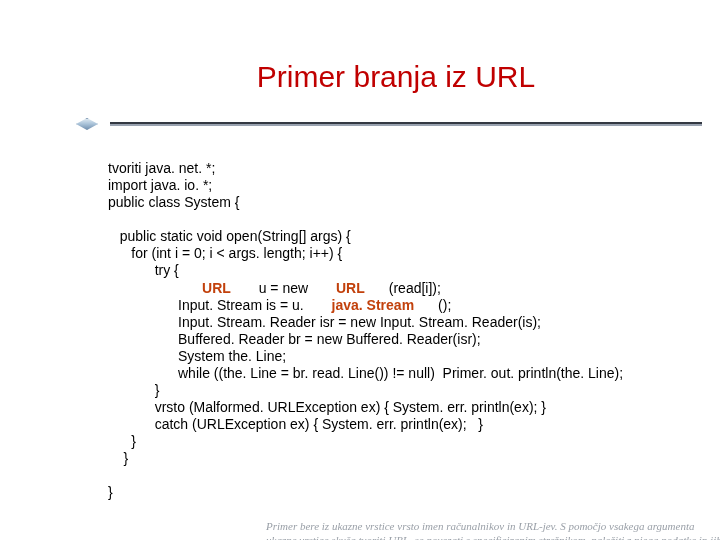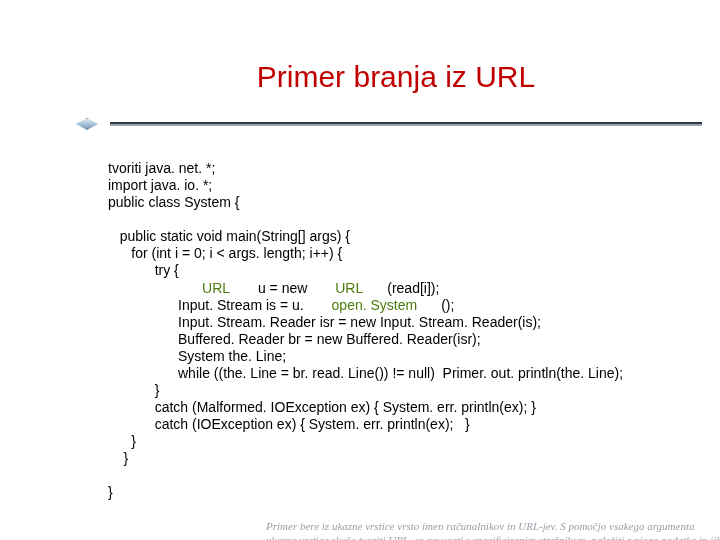--- a/index.html
+++ b/index.html
@@ -46,21 +46,21 @@
     border-bottom: 2px solid #99a2b0;
     margin-left: 0;
   }
   .code {
     padding-left: 48px;
     font-size: 14px;
     line-height: 1.22;
     color: #000;
     white-space: pre;
   }
-  .code .kw { color: #4d7c0f; }
+  .code .kw { color: #c2410c; font-weight: bold; }
   .note-block {
     position: absolute;
     left: 230px;
     top: 484px;
     width: 460px;
     font-size: 11px;
     line-height: 1.25;
     color: #9aa0a8;
     font-style: italic;
     font-family: Liberation Serif, serif;
@@ -74,31 +74,31 @@
 
   <div class="divider-row">
     <div class="diamond"></div>
     <div class="hr"></div>
   </div>
 
   <div class="code"><span>tvoriti java. net. *;</span>
 <span>import java. io. *;</span>
 <span>public class System {</span>
 <span></span>
-<span>   public static void main(String[] args) {</span>
+<span>   public static void open(String[] args) {</span>
 <span>      for (int i = 0; i &lt; args. length; i++) {</span>
 <span>            try {</span>
 <span>                  </span><span class="kw">URL</span><span> u = new </span><span class="kw">URL</span><span>(read[i]);</span>
-<span>                  Input. Stream is = u. </span><span class="kw">open. System</span><span>();</span>
+<span>                  Input. Stream is = u. </span><span class="kw">java. Stream</span><span>();</span>
 <span>                  Input. Stream. Reader isr = new Input. Stream. Reader(is);</span>
 <span>                  Buffered. Reader br = new Buffered. Reader(isr);</span>
 <span>                  System the. Line;</span>
 <span>                  while ((the. Line = br. read. Line()) != null)  Primer. out. println(the. Line);</span>
 <span>            }</span>
-<span>            catch (Malformed. IOException ex) { System. err. println(ex); }</span>
-<span>            catch (IOException ex) { System. err. println(ex);   }</span>
+<span>            vrsto (Malformed. URLException ex) { System. err. println(ex); }</span>
+<span>            catch (URLException ex) { System. err. println(ex);   }</span>
 <span>      }</span>
 <span>    }</span>
 <span></span>
 <span>}</span></div>
 
   <div class="note-block">Primer bere iz ukazne vrstice vrsto imen računalnikov in URL-jev.  S pomočjo vsakega argumenta ukazne vrstice skuša tvoriti URL, se povezati s specificiranim strežnikom, naložiti z njega podatke in jih izpisati na zaslon.</div>
 </div>
 
 </body></html>

